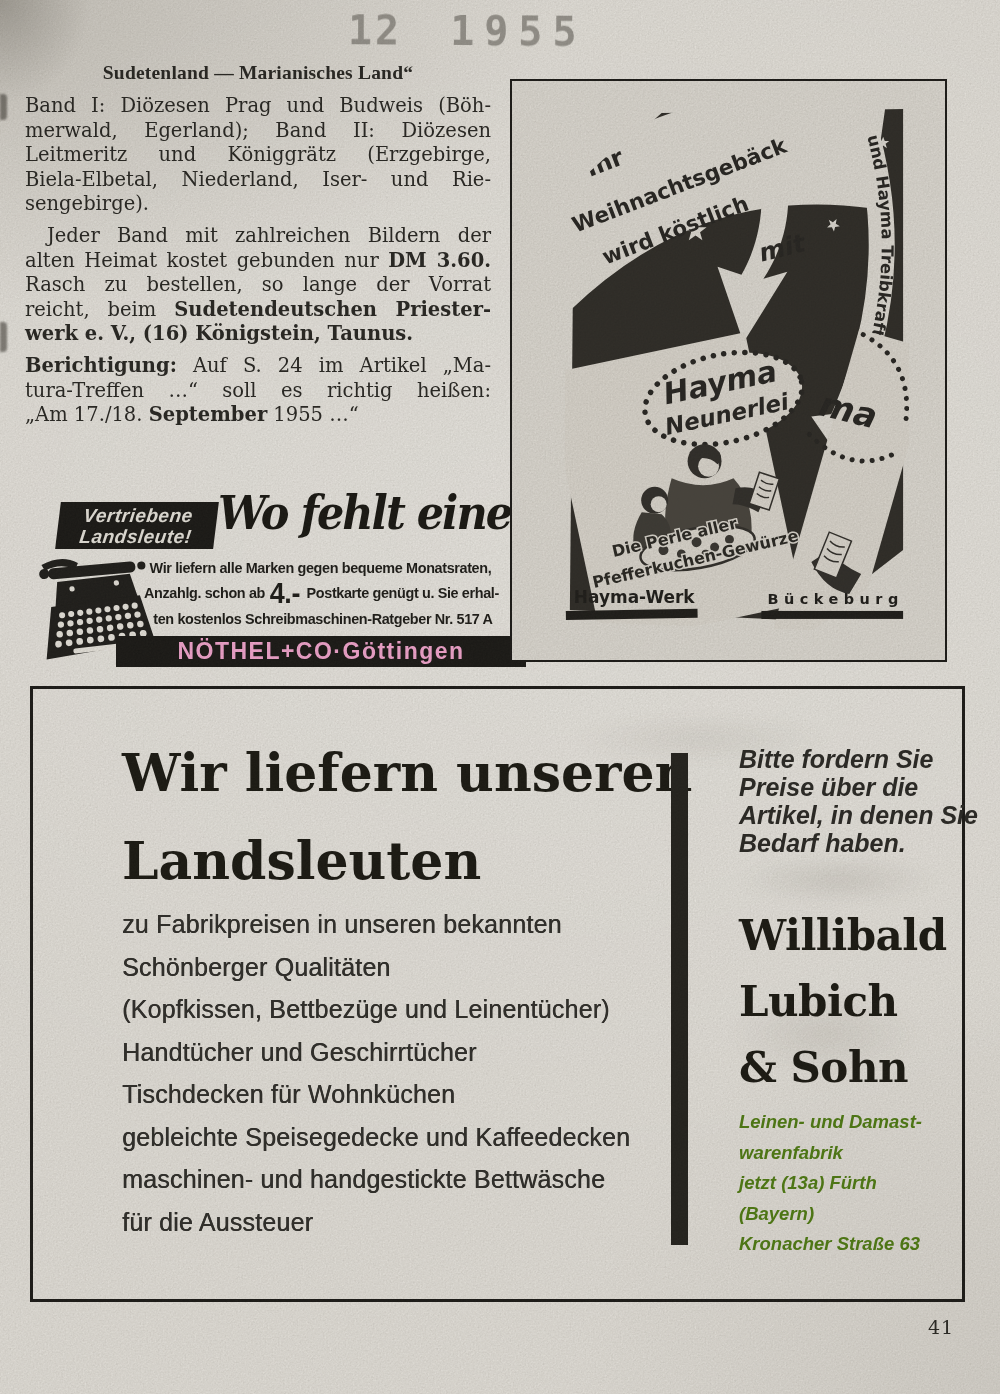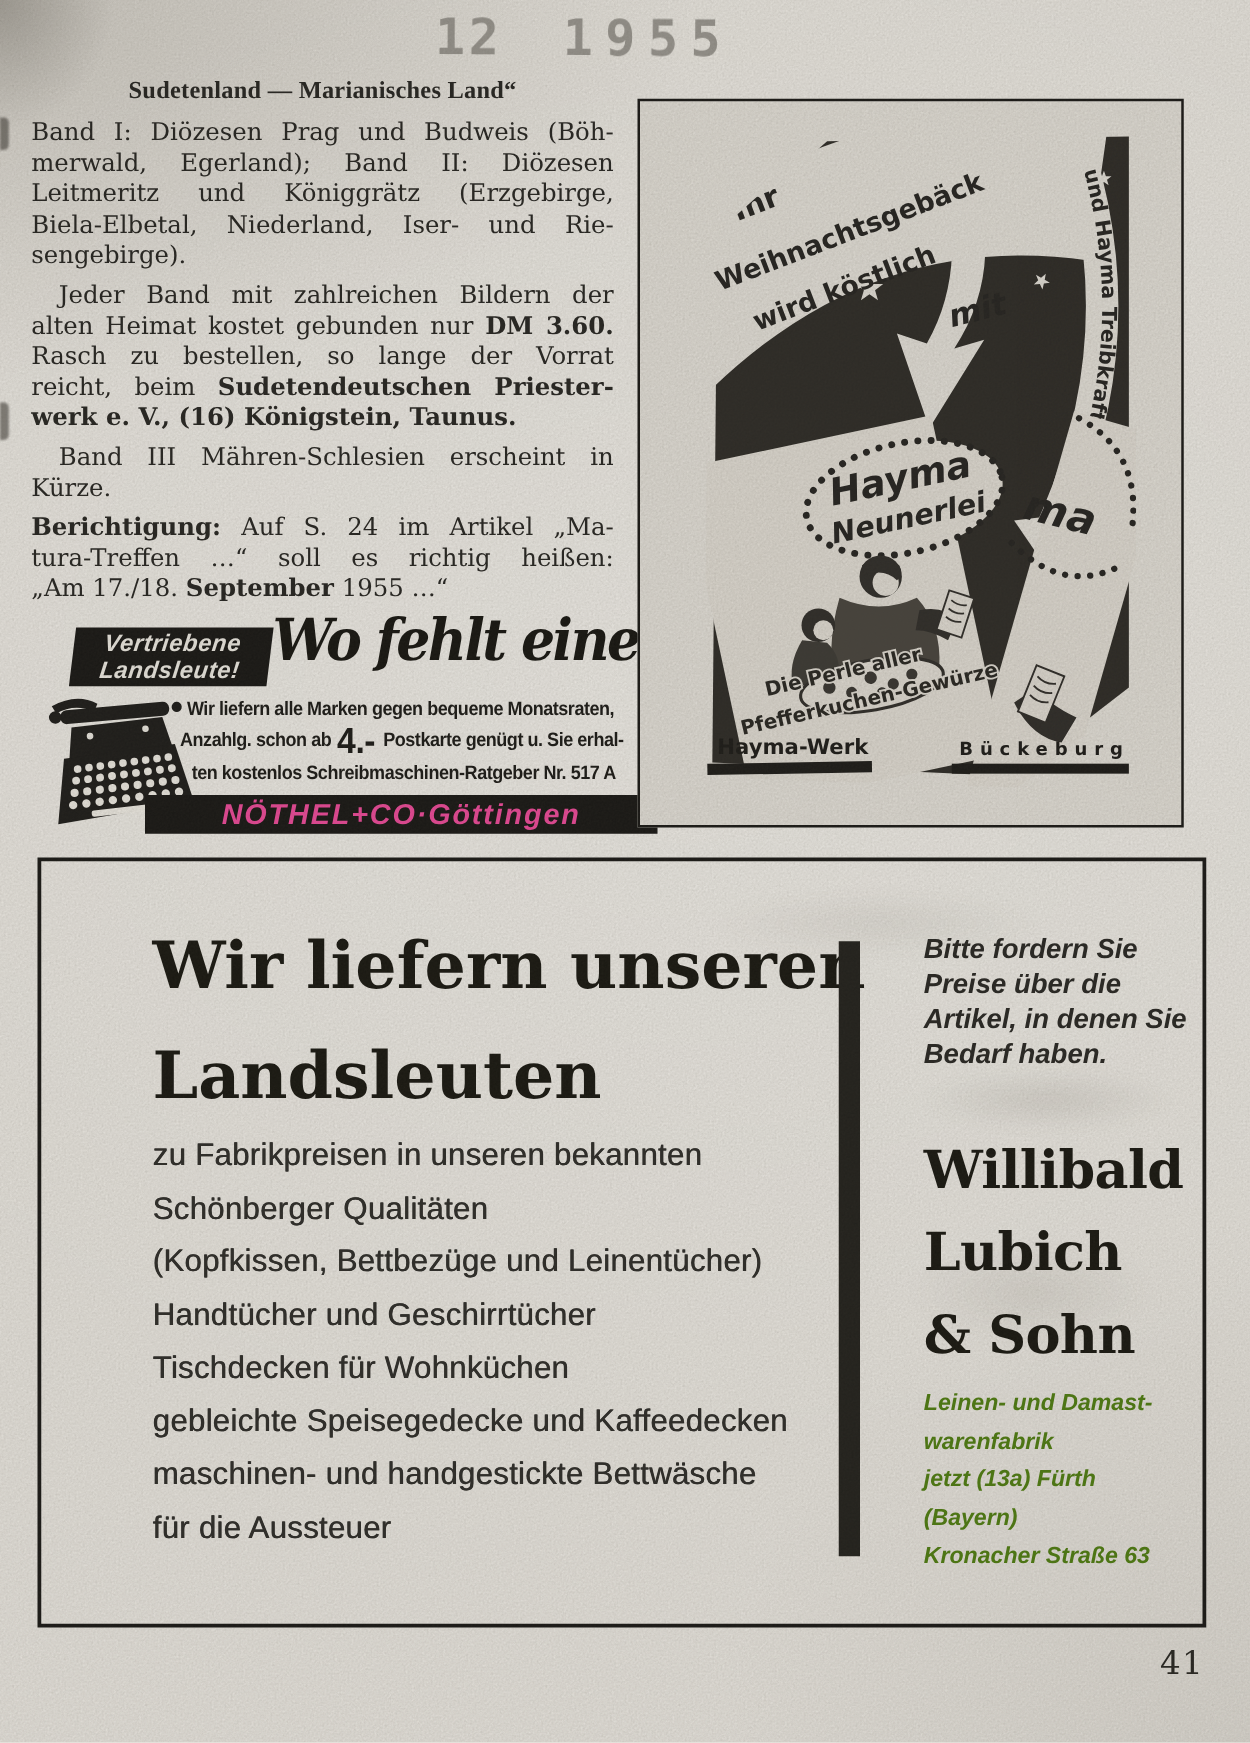--- a/index.html
+++ b/index.html
@@ -42,51 +42,51 @@
     white-space:nowrap;transform:scaleY(1.08);transform-origin:left top;
   }
   .tw-body{position:absolute;left:94px;top:60px;width:330px;font-weight:bold;font-size:15.5px;color:#191815;
     letter-spacing:-.4px;transform:scaleX(.93);transform-origin:left top;}
   .tw-line{white-space:nowrap;line-height:20px;}
   .tw-l1{margin-left:6px;}
   .tw-l2{margin-top:5px;display:flex;align-items:center;}
   .tw-big4{font-size:29px;line-height:20px;margin:0 7px 0 5px;}
   .tw-l3{margin-top:6px;margin-left:10px;}
   .tw-bar{
-    position:absolute;left:66px;top:138px;width:410px;height:31px;background:#161513;color:#ec4899;
-    display:flex;align-items:center;justify-content:center;font-size:23px;font-weight:bold;letter-spacing:1.5px;font-style:italic;
+    position:absolute;left:66px;top:138px;width:410px;height:31px;background:#161513;color:#f9a8d4;
+    display:flex;align-items:center;justify-content:center;font-size:23px;font-weight:bold;letter-spacing:1.5px;
   }
   .tw-typewriter{position:absolute;left:-14px;top:42px;width:124px;height:132px;}
   
   .hayma{position:absolute;left:510px;top:79px;width:437px;height:583px;border:2px solid #171614;
     box-sizing:border-box;background:#eae7e0;}
   .hayma svg{display:block;width:100%;height:100%;}
   
   .linen-ad{position:absolute;left:30px;top:686px;width:935px;height:616px;border:3px solid #171614;
     box-sizing:border-box;font-family:"Liberation Sans",sans-serif;}
   .la-headline{position:absolute;left:89px;top:40px;font-family:"DejaVu Serif",serif;font-weight:bold;
     font-size:52px;line-height:88px;color:#16150f;white-space:nowrap;}
   .la-items{position:absolute;left:89px;top:214px;font-size:25px;line-height:42.5px;color:#2c2b28;
     letter-spacing:.2px;text-shadow:.4px 0 0 currentColor;white-space:nowrap;}
   .la-bar{position:absolute;left:638px;top:64px;width:17px;height:492px;background:#201f1b;}
-  .la-note{position:absolute;left:706px;top:56px;font-style:italic;font-weight:bold;font-size:22px;
+  .la-note{position:absolute;left:706px;top:56px;font-style:italic;font-weight:bold;font-size:25px;
     line-height:28px;color:#262522;white-space:nowrap;}
   .la-company{position:absolute;left:706px;top:214px;font-family:"DejaVu Serif",serif;font-weight:bold;
     font-size:42px;line-height:66px;color:#16150f;letter-spacing:-.5px;white-space:nowrap;}
   .la-details{position:absolute;left:706px;top:418px;font-style:italic;font-weight:bold;font-size:18.5px;
     line-height:30.5px;color:#4d7c0f;white-space:nowrap;}
   .ghost{position:absolute;filter:blur(7px);opacity:.6;pointer-events:none;}
   .ghost.g1{left:690px;top:168px;width:230px;height:46px;
     background:radial-gradient(60% 70% at 50% 50%, rgba(95,90,78,.25), transparent 75%);}
   .ghost.g2{left:684px;top:300px;width:240px;height:90px;
     background:radial-gradient(55% 60% at 45% 50%, rgba(95,90,78,.20), transparent 75%);}
   .ghost.g3{left:520px;top:20px;width:330px;height:60px;
     background:radial-gradient(55% 60% at 45% 50%, rgba(95,90,78,.16), transparent 75%);}
   
-  .pageno{position:absolute;left:928px;top:1316px;font-size:26px;color:#262521;letter-spacing:1px;}
+  .pageno{position:absolute;left:928px;top:1316px;font-size:19px;color:#262521;letter-spacing:1px;}
   .edge-mark{position:absolute;left:0;width:7px;background:rgba(45,42,37,.55);border-radius:0 4px 4px 0;filter:blur(1px);}
   .em1{top:94px;height:26px;}
   .em2{top:322px;height:30px;}
   .crease{position:absolute;left:0;top:0;width:130px;height:150px;pointer-events:none;
     background:radial-gradient(130px 150px at 0 0, rgba(70,66,58,.30), transparent 70%);}
   .grain{position:absolute;left:0;top:0;width:1000px;height:1394px;pointer-events:none;opacity:.5;}
 </style>
 </head>
 <body>
 
@@ -109,24 +109,20 @@
       <div class="jline">Leitmeritz und Königgrätz (Erzgebirge,</div>
       <div class="jline">Biela-Elbetal, Niederland, Iser- und Rie-</div>
       <div class="lline">sengebirge).</div>
     </div>
     <div class="para">
       <div class="jline ind">Jeder Band mit zahlreichen Bildern der</div>
       <div class="jline"><span>alten Heimat kostet gebunden nur </span><span class="b">DM 3.60.</span></div>
       <div class="jline">Rasch zu bestellen, so lange der Vorrat</div>
       <div class="jline"><span>reicht, beim </span><span class="b">Sudetendeutschen Priester-</span></div>
       <div class="lline b">werk e. V., (16) Königstein, Taunus.</div>
-    </div>
-    <div class="para">
-      <div class="jline ind">Band III Mähren-Schlesien erscheint in</div>
-      <div class="lline">Kürze.</div>
     </div>
     <div class="para">
       <div class="jline"><span class="b">Berichtigung:</span><span> Auf S. 24 im Artikel „Ma-</span></div>
       <div class="jline">tura-Treffen …“ soll es richtig heißen:</div>
       <div class="lline"><span>„Am 17./18. </span><span class="b">September</span><span> 1955 …“</span></div>
     </div>
   </div>
 
   <div class="tw-ad">
     <svg class="tw-typewriter" viewBox="0 0 120 130">

